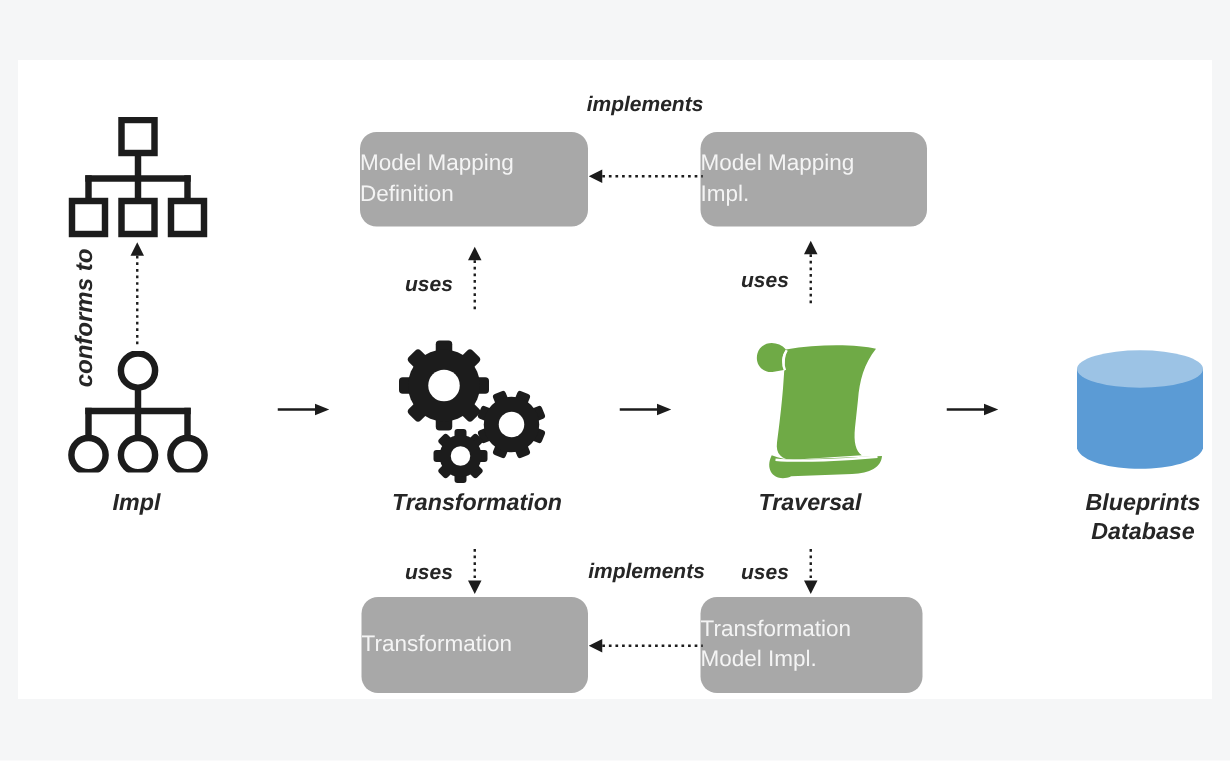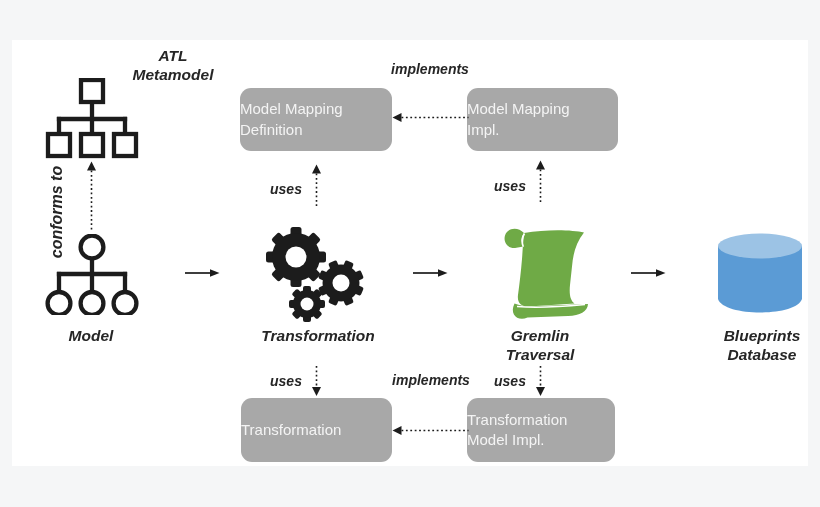--- a/index.html
+++ b/index.html
@@ -45,45 +45,41 @@
     <line class="tree-line" x1="47" y1="24" x2="47" y2="56"></line>
     <line class="tree-line" x1="14" y1="41" x2="80" y2="41"></line>
     <line class="tree-line" x1="14" y1="41" x2="14" y2="56"></line>
     <line class="tree-line" x1="80" y1="41" x2="80" y2="56"></line>
     <rect class="tree-stroke" x="36" y="2" width="22" height="22"></rect>
     <rect class="tree-stroke" x="3" y="56" width="22" height="22"></rect>
     <rect class="tree-stroke" x="36" y="56" width="22" height="22"></rect>
     <rect class="tree-stroke" x="69" y="56" width="22" height="22"></rect>
   </svg>
 
-  <div class="cap" style="left:118px;top:47px;width:110px">
-    <span class="cl">ATL</span>
-    <span class="cl">Metamodel</span>
-  </div>
 
   <div class="elbl conforms">conforms to</div>
 
   <svg class="abs" style="left:85px;top:161px" width="13" height="72" viewBox="0 0 13 72">
     <polygon class="ah" points="6.5,0.5 2,9.5 11,9.5"></polygon>
     <line class="dot" x1="6.5" y1="9.5" x2="6.5" y2="70"></line>
   </svg>
 
   <svg class="abs" style="left:45px;top:234px" width="95" height="81" viewBox="0 0 95 81">
     <line class="tree-line" x1="47" y1="24" x2="47" y2="58"></line>
     <line class="tree-line" x1="14" y1="40" x2="80" y2="40"></line>
     <line class="tree-line" x1="14" y1="40" x2="14" y2="58"></line>
     <line class="tree-line" x1="80" y1="40" x2="80" y2="58"></line>
     <circle class="tree-stroke" cx="47" cy="13" r="11.4"></circle>
     <circle class="tree-stroke" cx="14" cy="69.4" r="11.4"></circle>
     <circle class="tree-stroke" cx="47" cy="69.4" r="11.4"></circle>
     <circle class="tree-stroke" cx="80" cy="69.4" r="11.4"></circle>
   </svg>
 
   <div class="cap" style="left:21px;top:327px;width:140px">
-    <span class="cl">Model</span>
+    <span class="cl">Impl</span>
   </div>
 
   <div class="gbox" style="left:240px;top:88px;width:152px;height:63px">
     <span class="cl">Model Mapping</span>
     <span class="cl">Definition</span>
   </div>
   <div class="gbox" style="left:467px;top:88px;width:151px;height:63px">
     <span class="cl">Model Mapping</span>
     <span class="cl">Impl.</span>
   </div>
@@ -167,21 +163,20 @@
 
   <svg class="abs" style="left:494px;top:227px" width="98" height="96" viewBox="0 0 98 96">
     <path class="scroll-fill" d="M30 6 C24 -0.5 13.5 0.5 11 8.5 C9 15.5 14 21.5 21 21 L29.5 19.5 C26.5 14.5 27 10 30 6 Z"></path>
     <path class="scroll-fill" d="M30 6 C52 2 78 2.5 90 5.5 C82 15.5 79 27 78 39.5 L76 58 C75 68 76.5 73.5 80.5 76.5 L34.5 79.5 C27 79.5 23 75.5 24 68 C25.5 57 27 44 28 32 C28.8 22 29.2 12.5 30 6 Z"></path>
     <path class="scroll-fill" d="M20.5 76.5 C15 87.5 24 95 33.5 90.5 L74 89 C86 88.5 93.5 84.5 94 77 L45.5 79 C36.5 79.8 27.5 79.6 20.5 76.5 Z"></path>
     <path class="seam" d="M30.5 6.5 C27.8 11 27.5 15.5 29.3 19.8"></path>
     <path class="seam" d="M23 79.5 C40 81 70 79.5 91 77.5"></path>
   </svg>
 
   <div class="cap" style="left:470px;top:327px;width:140px">
-    <span class="cl">Gremlin</span>
     <span class="cl">Traversal</span>
   </div>
 
   <svg class="abs" style="left:631px;top:267px" width="35" height="12" viewBox="0 0 35 12">
     <line class="sol" x1="0" y1="6" x2="25.5" y2="6"></line>
     <polygon class="ah" points="34.5,6 25,2.2 25,9.8"></polygon>
   </svg>
 
   <svg class="abs" style="left:718px;top:233px" width="84" height="82" viewBox="0 0 84 82">
     <path class="cyl-body" d="M0 13 L0 66 C6 84 78 84 84 66 L84 13 Z"></path>

